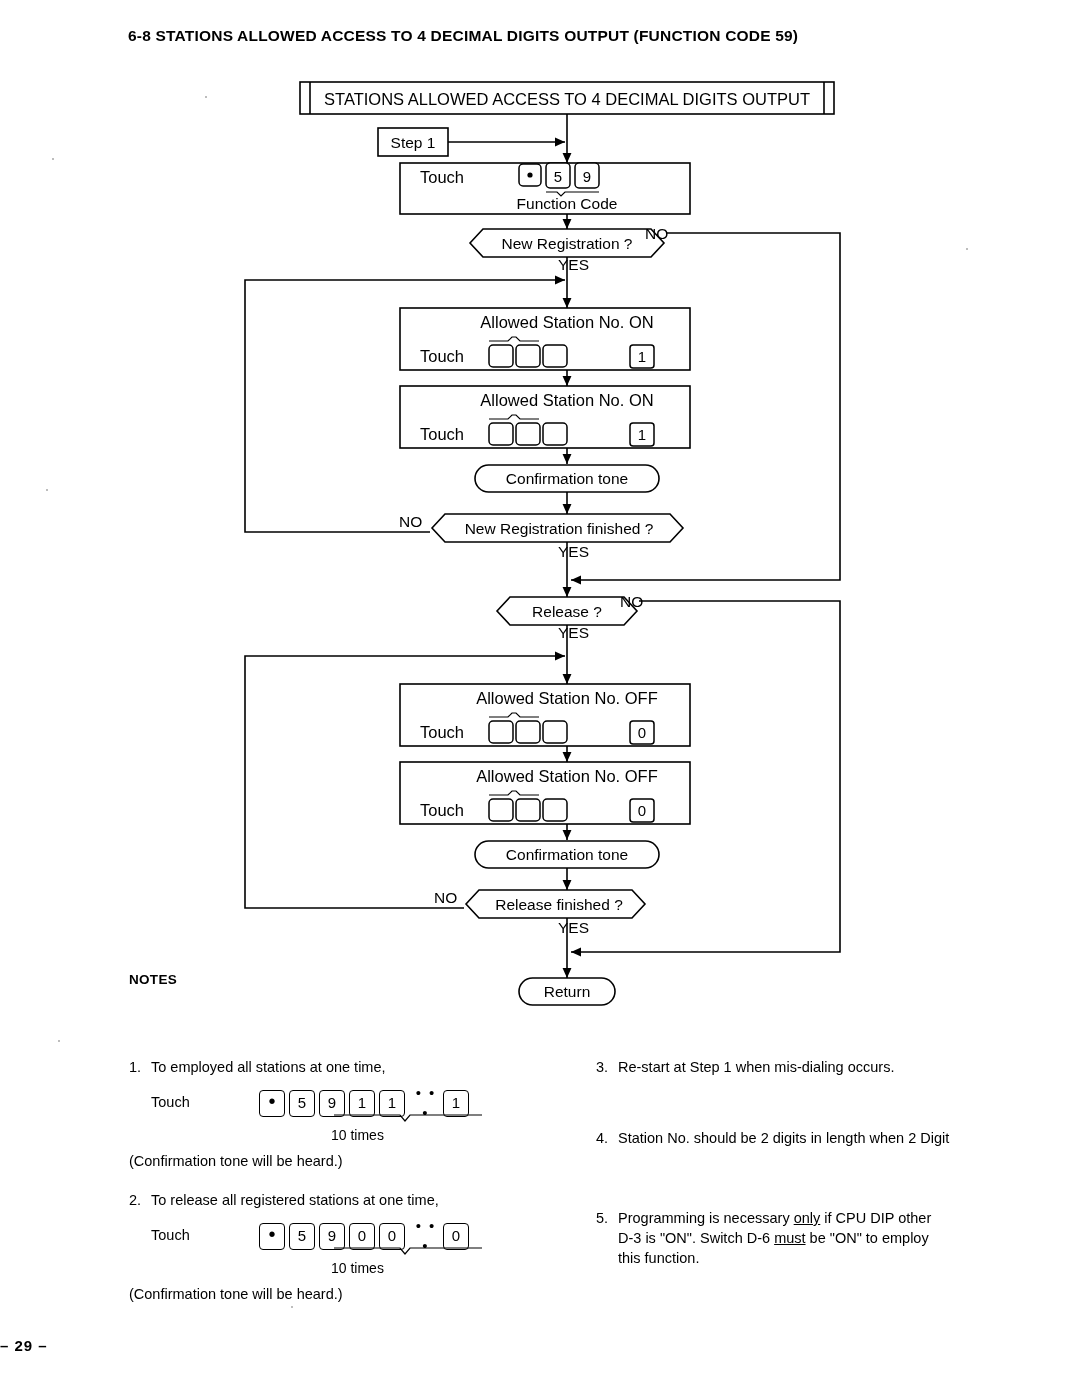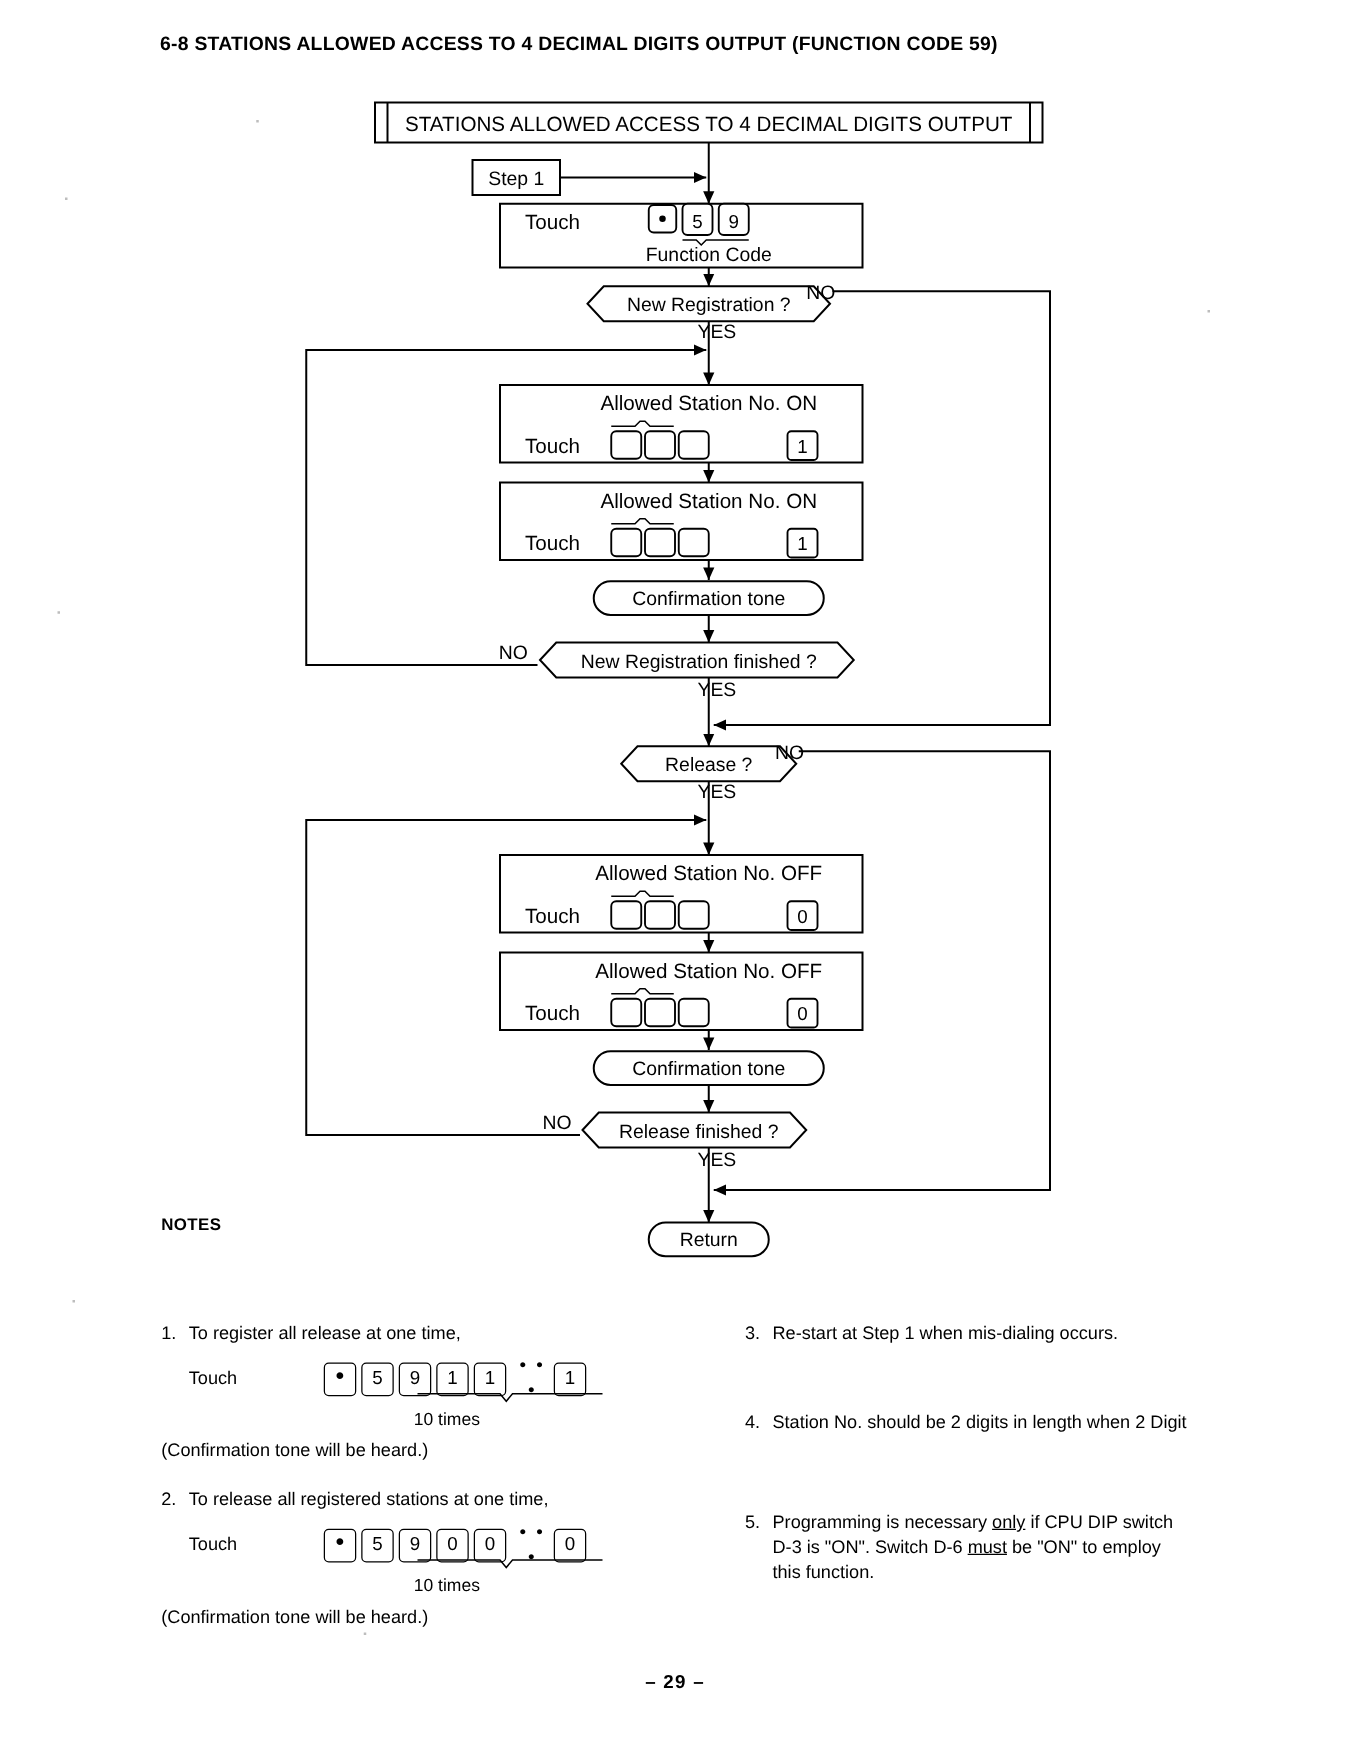--- a/index.html
+++ b/index.html
@@ -47,21 +47,21 @@
     vertical-align:middle;margin-right:4px;background:#fff;
   }
   .kb.dot{font-size:20px;line-height:20px;}
   .dots{display:inline-block;width:34px;text-align:center;
          font-size:15px;letter-spacing:2px;vertical-align:middle;}
   .times-lbl{font-size:14px;}
 
   
   .page-no{
     position:absolute;left:0;right:0;top:1337px;
-    text-align:center;font-size:15px;font-weight:bold;letter-spacing:1px;
+    text-align:left;font-size:15px;font-weight:bold;letter-spacing:1px;
   }
   .speck{position:absolute;width:2px;height:2px;background:#bdbdbd;}
 </style>
 </head>
 <body>
 
 <div class="page">
 
   <div class="section-heading">6-8  STATIONS ALLOWED ACCESS TO 4 DECIMAL DIGITS OUTPUT  (FUNCTION  CODE  59)</div>
 
@@ -225,21 +225,21 @@
       <rect class="bx" x="519" y="978" width="96" height="27" rx="13.5"></rect>
       <text class="t14" x="567" y="997" text-anchor="middle">Return</text>
     </g>
   </svg>
 
   <div class="notes-title">NOTES</div>
 
   <div class="note" style="left:129px;top:1057px;width:400px;">
     <span class="num">1.</span>
     <div class="body">
-      <span>To register all release at one time,</span>
+      <span>To employed all stations at one time,</span>
       <div class="keyrow">
         <span class="touch-lbl">Touch</span><span class="kb dot">•</span><span class="kb">5</span><span class="kb">9</span><span class="kb">1</span><span class="kb">1</span><span class="dots">• • •</span><span class="kb">1</span>
         <svg width="160" height="14" style="position:absolute;left:181px;top:29px;">
           <path class="brace" d="M2,3 L68,3 L73,9 L78,3 L150,3"></path>
         </svg>
       </div>
       <div class="times-lbl" style="margin-left:180px;margin-top:12px;">10 times</div>
       <div style="margin-top:6px;margin-left:-22px;">(Confirmation tone will be heard.)</div>
     </div>
   </div>
@@ -269,21 +269,21 @@
   <div class="note" style="left:596px;top:1128px;width:434px;">
     <span class="num">4.</span>
     <div class="body">
       <span>Station  No.  should  be 2 digits  in  length  when  2 Digit</span>
     </div>
   </div>
 
   <div class="note" style="left:596px;top:1208px;width:436px;">
     <span class="num">5.</span>
     <div class="body">
-      <span>Programming  is  necessary  </span><span class="u">only</span><span>  if CPU  DIP  switch</span>
+      <span>Programming  is  necessary  </span><span class="u">only</span><span>  if CPU  DIP  other</span>
       <span class="ln2">
         <span>D-3 is "ON".   Switch  D-6  </span><span class="u">must</span><span>  be "ON" to employ</span>
       </span>
       <span class="ln2">this function.</span>
     </div>
   </div>
 
   <div class="page-no">–  29 –</div>
 
   <div class="speck" style="left:52px;top:158px;"></div>

